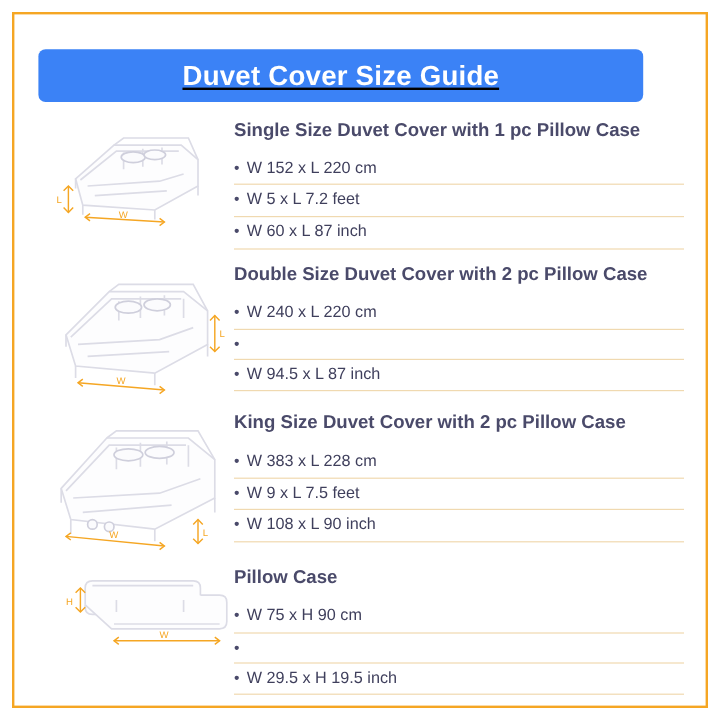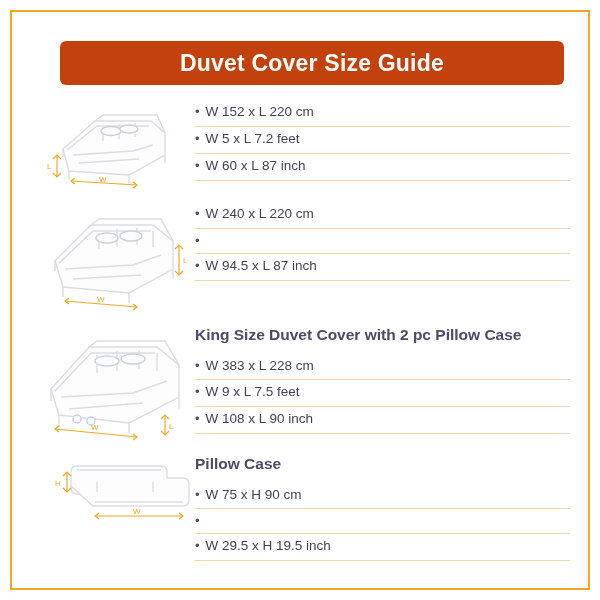--- a/index.html
+++ b/index.html
@@ -25,30 +25,31 @@
     left: 10px;
     top: 10px;
     right: 10px;
     bottom: 10px;
     border: 2px solid #f5a623;
     box-sizing: border-box;
     pointer-events: none;
   }
   .title-bar {
     position: absolute;
-    left: 60px;
+    left: 32px;
     top: 41px;
     width: 504px;
     height: 44px;
-    background: #c2410c;
+    background: #3b82f6;
     border-radius: 6px;
     display: flex;
     align-items: center;
     justify-content: center;
     box-sizing: border-box;
+    text-decoration: underline;
   }
   .title-bar .title-text {
     color: #ffffff;
     font-size: 23px;
     font-weight: bold;
     letter-spacing: 0.2px;
   }
   .content {
     position: absolute;
     left: 30px;
@@ -137,20 +138,21 @@
             <path d="M20 80 L24 84 L28 80"></path>
             <text x="14" y="76" font-size="8" fill="#f5a623" stroke="none" font-family="Liberation Sans, sans-serif">L</text>
             <path d="M38 88 L104 92"></path>
             <path d="M42 85 L38 88 L42 91"></path>
             <path d="M100 89 L104 92 L100 95"></path>
             <text x="66" y="89" font-size="8" fill="#f5a623" stroke="none" font-family="Liberation Sans, sans-serif">W</text>
           </g>
         </svg>
       </div>
       <div class="info">
+        <div class="item-title">Single Size Duvet Cover with 1 pc Pillow Case</div>
         <div class="dim-line">
           <span class="bullet">•</span>
           <span>W 152 x L 220 cm</span>
         </div>
         <div class="dim-line">
           <span class="bullet">•</span>
           <span>W 5 x L 7.2 feet</span>
         </div>
         <div class="dim-line">
           <span class="bullet">•</span>
@@ -181,20 +183,21 @@
             <path d="M142 76 L146 80 L150 76"></path>
             <text x="150" y="68" font-size="8" fill="#f5a623" stroke="none" font-family="Liberation Sans, sans-serif">L</text>
             <path d="M32 106 L104 112"></path>
             <path d="M36 103 L32 106 L36 109"></path>
             <path d="M100 109 L104 112 L100 115"></path>
             <text x="64" y="107" font-size="8" fill="#f5a623" stroke="none" font-family="Liberation Sans, sans-serif">W</text>
           </g>
         </svg>
       </div>
       <div class="info">
+        <div class="item-title">Double Size Duvet Cover with 2 pc Pillow Case</div>
         <div class="dim-line">
           <span class="bullet">•</span>
           <span>W 240 x L 220 cm</span>
         </div>
         <div class="dim-line">
           <span class="bullet">•</span>
         </div>
         <div class="dim-line">
           <span class="bullet">•</span>
           <span>W 94.5 x L 87 inch</span>

